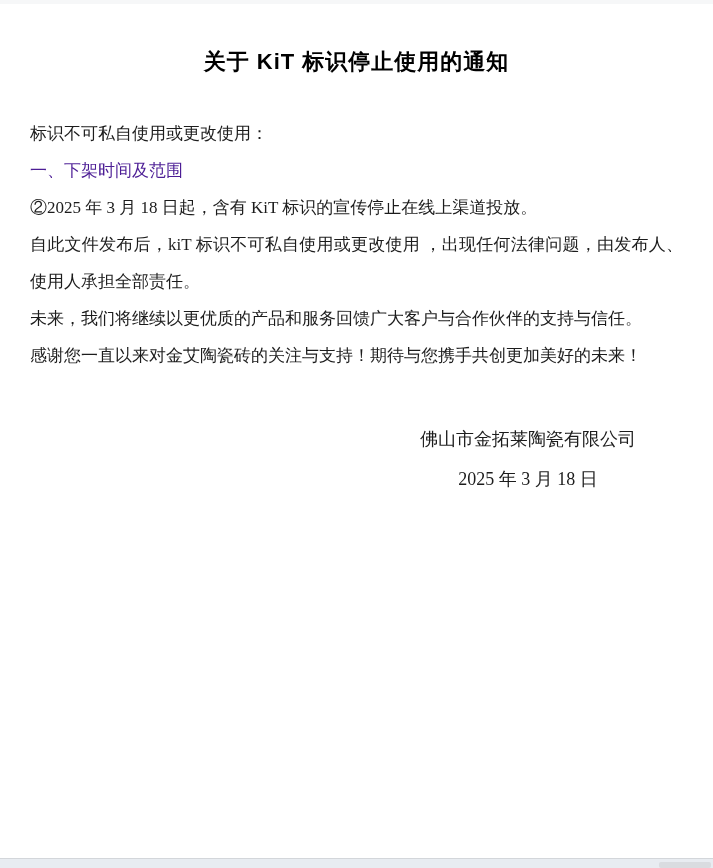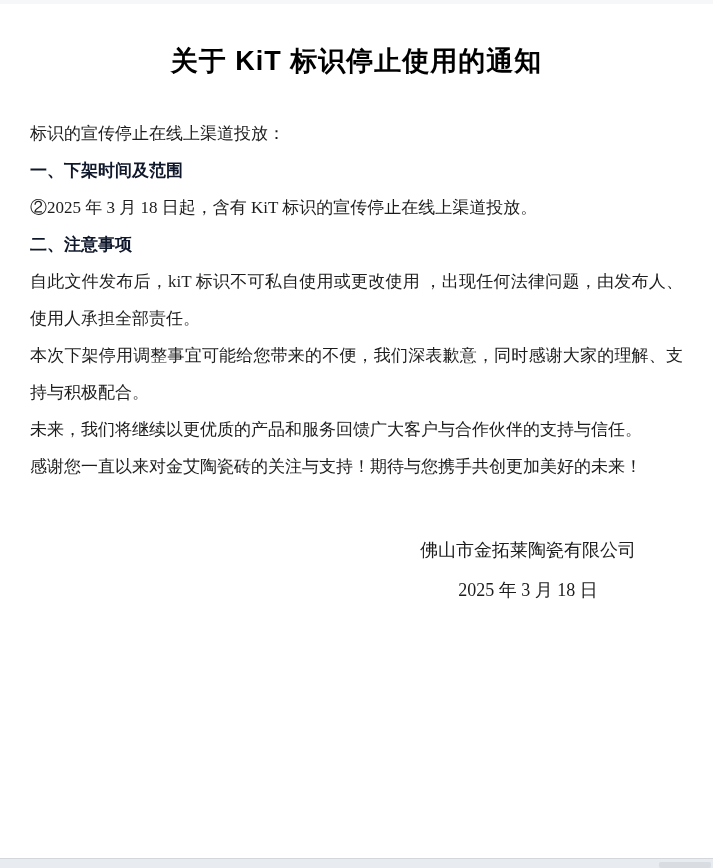--- a/index.html
+++ b/index.html
@@ -22,39 +22,39 @@
     position: absolute;
     top: 0; left: 0;
     width: 653px;
     padding: 44px 30px 0 30px;
   }
   .title {
     margin: 0 0 36px 0;
     text-align: center;
     font-family: "Liberation Sans", sans-serif;
     font-weight: bold;
-    font-size: 27px;
+    font-size: 22px;
     line-height: 35px;
     color: #000000;
     letter-spacing: 1px;
   }
   .para, .salutation {
     margin: 0;
     font-size: 17px;
     line-height: 37px;
     text-align: justify;
   }
   .indent { text-indent: 2em; }
   .heading {
     margin: 0;
     font-family: "Liberation Sans", sans-serif;
-    font-weight: bold;
+    font-weight: normal;
     font-size: 17px;
     line-height: 37px;
-    color: #0f172a;
+    color: #4c1d95;
   }
   .signature {
     margin: 45px 20px 0 auto;
     width: 270px;
     text-align: center;
   }
   .signature p {
     margin: 0;
     font-size: 18px;
     line-height: 40px;
@@ -84,29 +84,27 @@
   }
 </style>
 </head>
 <body>
 
 <div class="top-edge"></div>
 
 <div class="doc">
   <h1 class="title">关于 KiT 标识停止使用的通知</h1>
 
-  <p class="salutation">标识的宣传停止在线上渠道投放：</p>
+  <p class="salutation">标识不可私自使用或更改使用：</p>
 
 
   <h2 class="heading">一、下架时间及范围</h2>
   <p class="para">②2025 年 3 月 18 日起，含有 KiT 标识的宣传停止在线上渠道投放。</p>
 
-  <h2 class="heading">二、注意事项</h2>
   <p class="para">自此文件发布后，kiT 标识不可私自使用或更改使用 ，出现任何法律问题，由发布人、使用人承担全部责任。</p>
-  <p class="para">本次下架停用调整事宜可能给您带来的不便，我们深表歉意，同时感谢大家的理解、支持与积极配合。</p>
   <p class="para">未来，我们将继续以更优质的产品和服务回馈广大客户与合作伙伴的支持与信任。</p>
   <p class="para">感谢您一直以来对金艾陶瓷砖的关注与支持！期待与您携手共创更加美好的未来！</p>
 
   <div class="signature">
     <p>佛山市金拓莱陶瓷有限公司</p>
     <p>2025 年 3 月 18 日</p>
   </div>
 </div>
 
 <div class="bottom-divider"></div>

